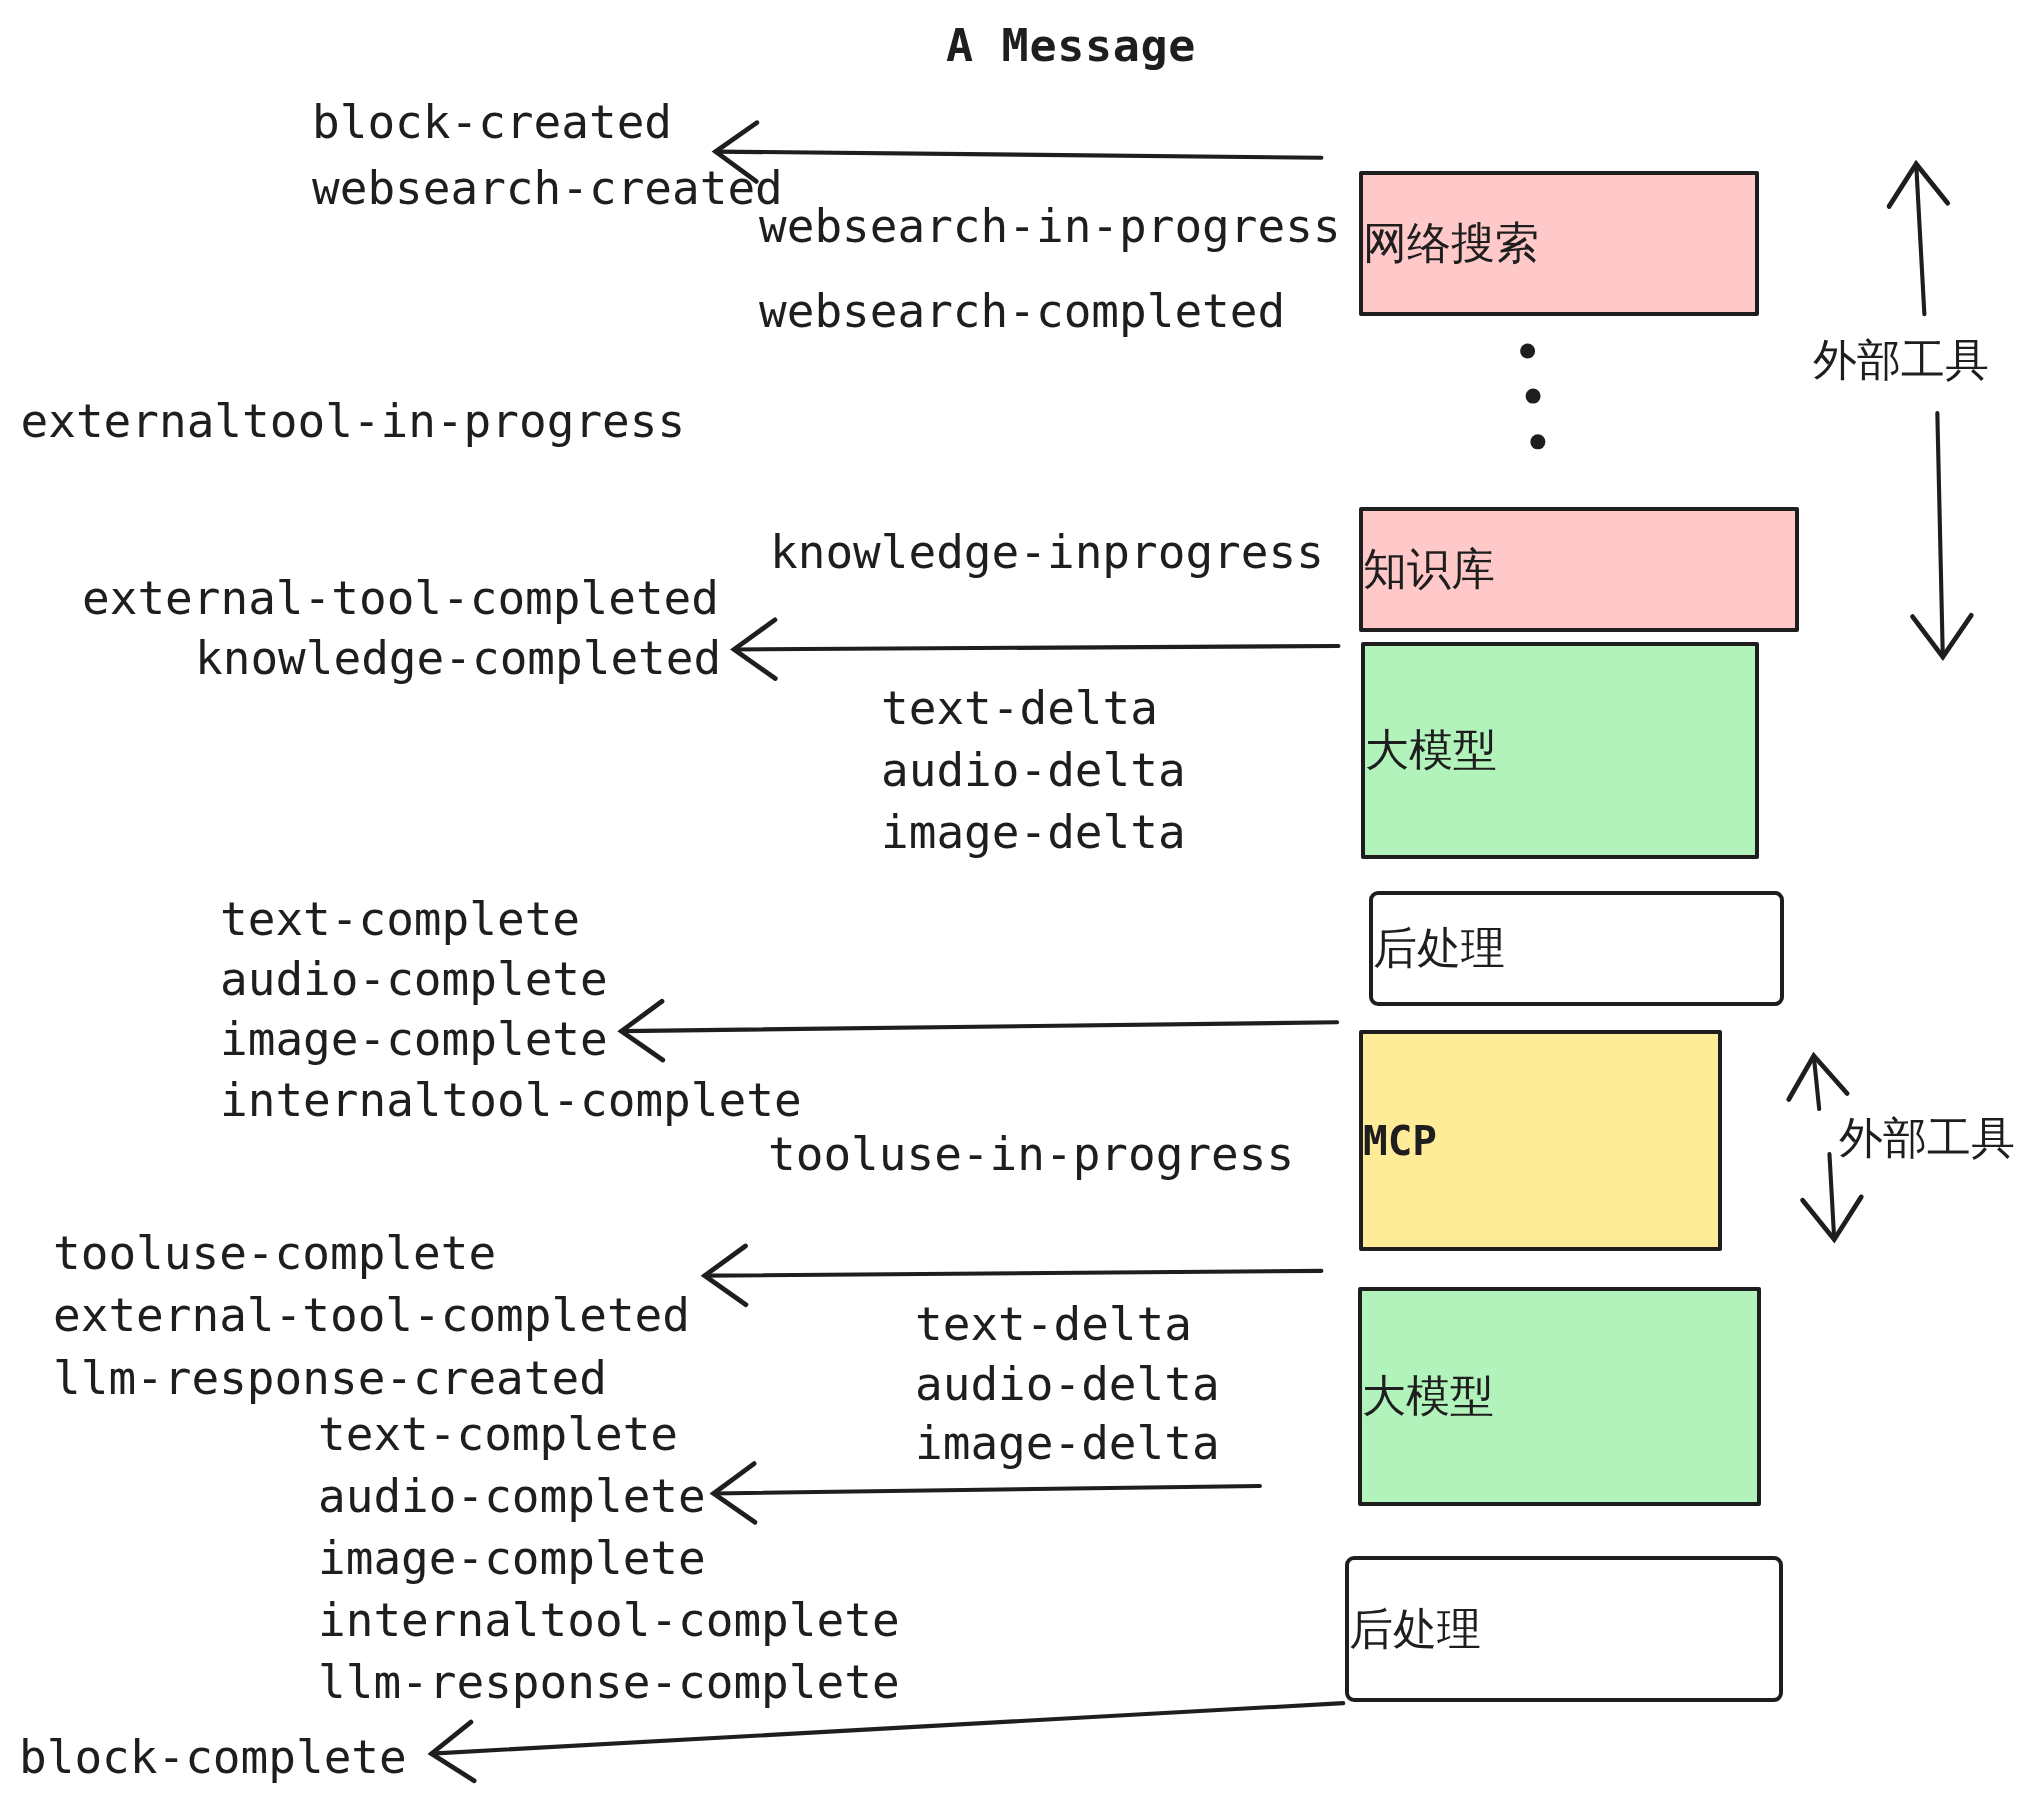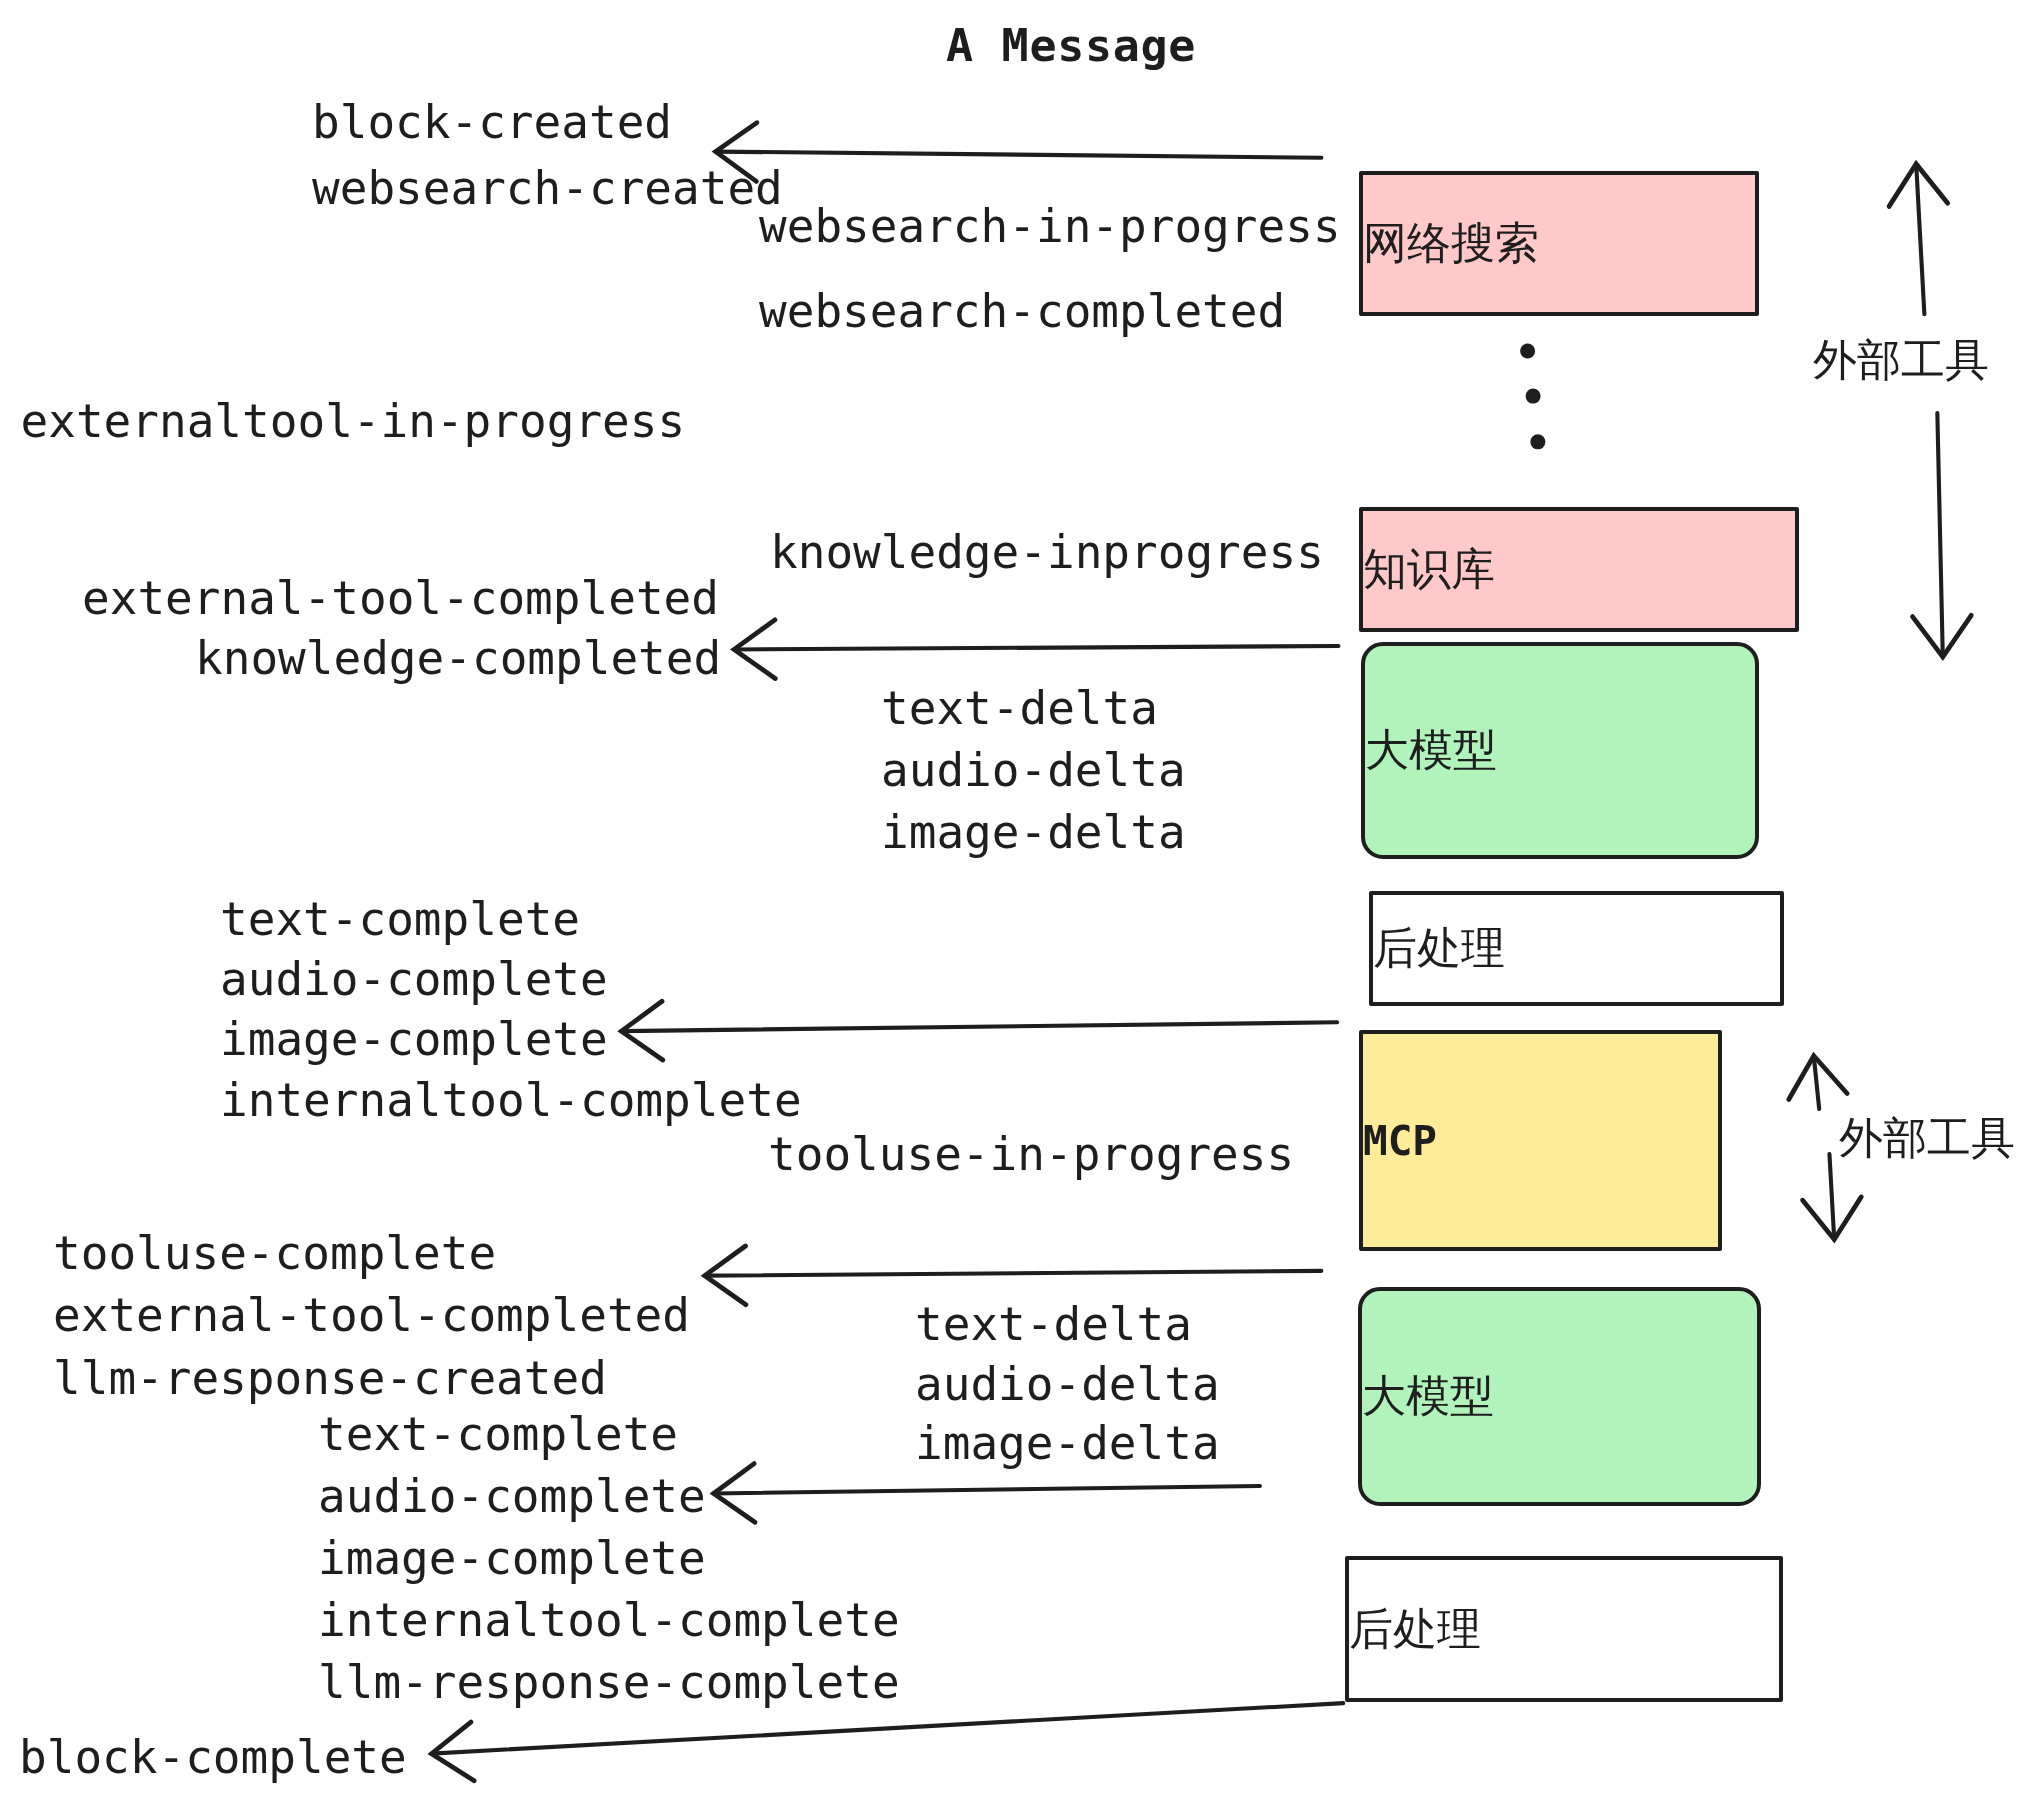--- a/index.html
+++ b/index.html
@@ -22,22 +22,22 @@
   }
   .box{
     position:absolute; border:4.1px solid var(--stroke); border-radius:2px;
     display:flex; align-items:center; justify-content:flex-start; box-sizing:border-box;
   }
   .box-label{
     font-family:"DejaVu Sans","Liberation Sans",sans-serif; font-size:44px; font-weight:500;
     white-space:nowrap;
   }
   .box-label.mono{font-family:"DejaVu Sans Mono","Liberation Mono",monospace; font-size:41px; font-weight:bold;}
-  .fill-pink{background:var(--pink);} .fill-green{background:var(--green);border-radius:22px;}
-  .fill-yellow{background:var(--yellow);} .fill-white{background:var(--white);}
+  .fill-pink{background:var(--pink);} .fill-green{background:var(--green);}
+  .fill-yellow{background:var(--yellow);} .fill-white{background:var(--white);border-radius:9px;}
   .side-label{
     position:absolute; transform:translateY(-50%);
     font-family:"DejaVu Sans","Liberation Sans",sans-serif;
     font-size:44px; font-weight:400; white-space:nowrap;
   }
 </style>
 </head>
 <body>
 
 <div id="canvas">

